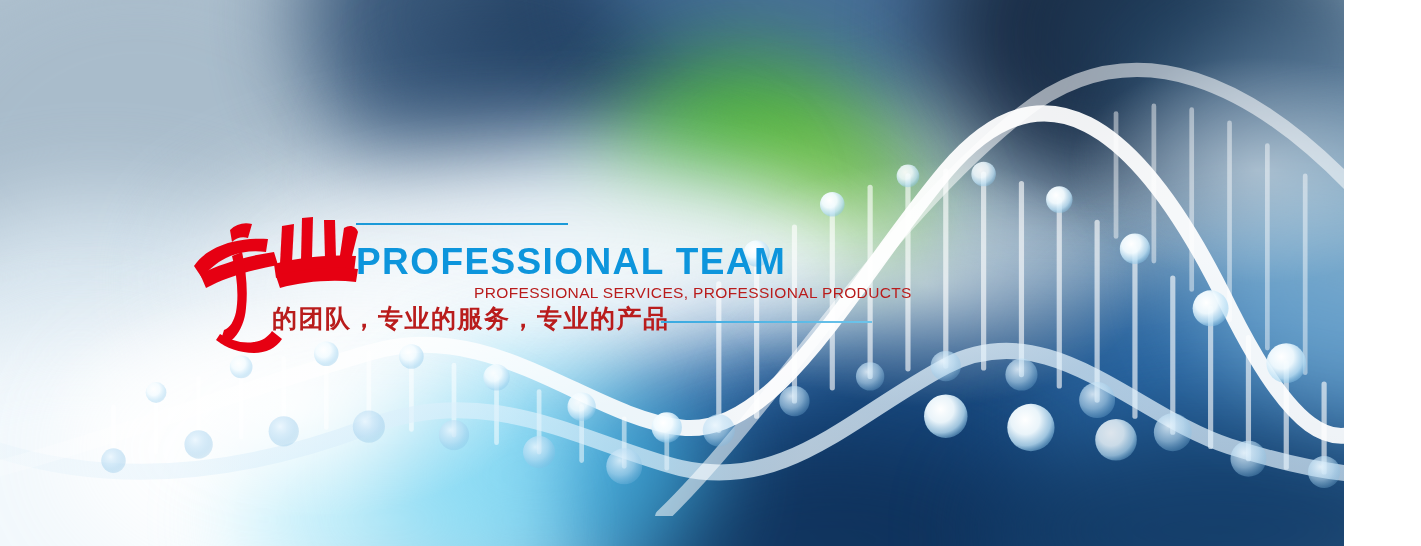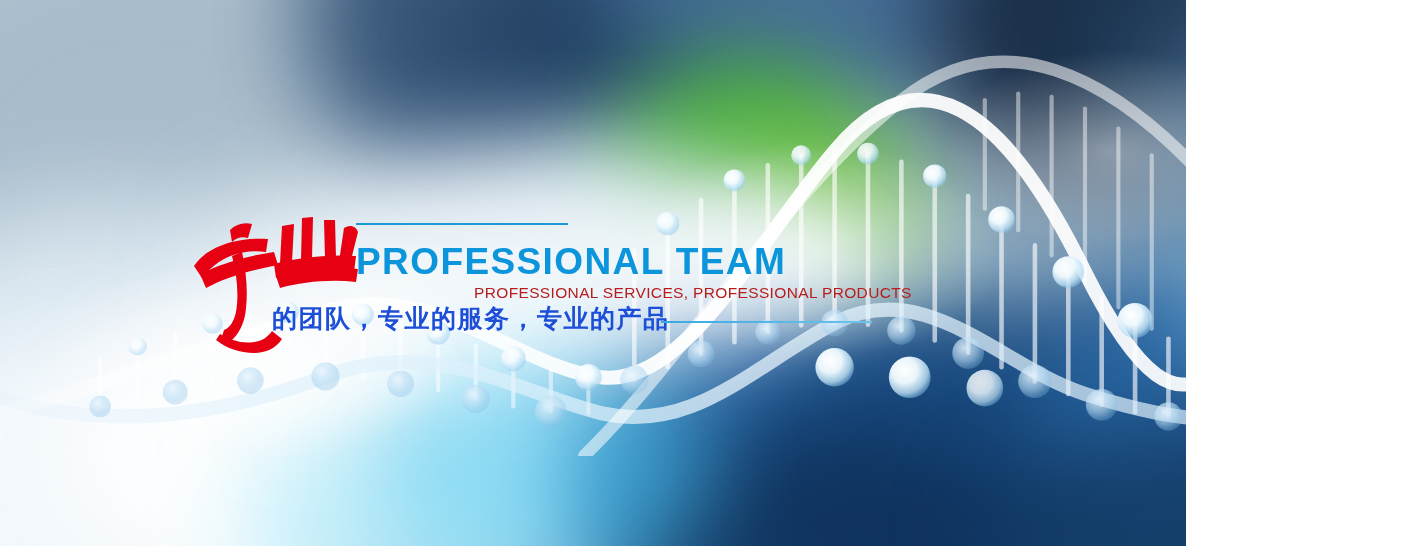--- a/index.html
+++ b/index.html
@@ -1,20 +1,20 @@
 <!DOCTYPE html>
 <html><head>
 <meta charset="utf-8">
 <style>
   html,body{margin:0;padding:0;background:#fff;}
   body{font-family:"Liberation Sans",sans-serif;}
 
   .banner{
     position:relative;
-    width:1186px;height:546px;
+    width:1344px;height:546px;
     overflow:hidden;
     background:#b9c8d4;
   }
 
   
   .bg-base{
     position:absolute;inset:0;
     background:
       linear-gradient(160deg,#b4c5d2 0%,#aabecd 22%,#9fb6c8 45%,#8fadc4 70%,#7ea4c0 100%);
   }
@@ -87,21 +87,21 @@
     font-size:15.5px;font-weight:normal;
     letter-spacing:.35px;
     color:#b91c1c;
     line-height:1;
     white-space:nowrap;
   }
   .tagline{
     position:absolute;left:272px;top:306px;
     font-size:25px;font-weight:bold;
     letter-spacing:1.5px;
-    color:#1d4ed8;
+    color:#b91c1c;
     line-height:1;
     white-space:nowrap;
     font-family:"DejaVu Sans","Liberation Sans",sans-serif;
   }
 </style>
 </head>
 <body>
 
 <div class="banner">
 

